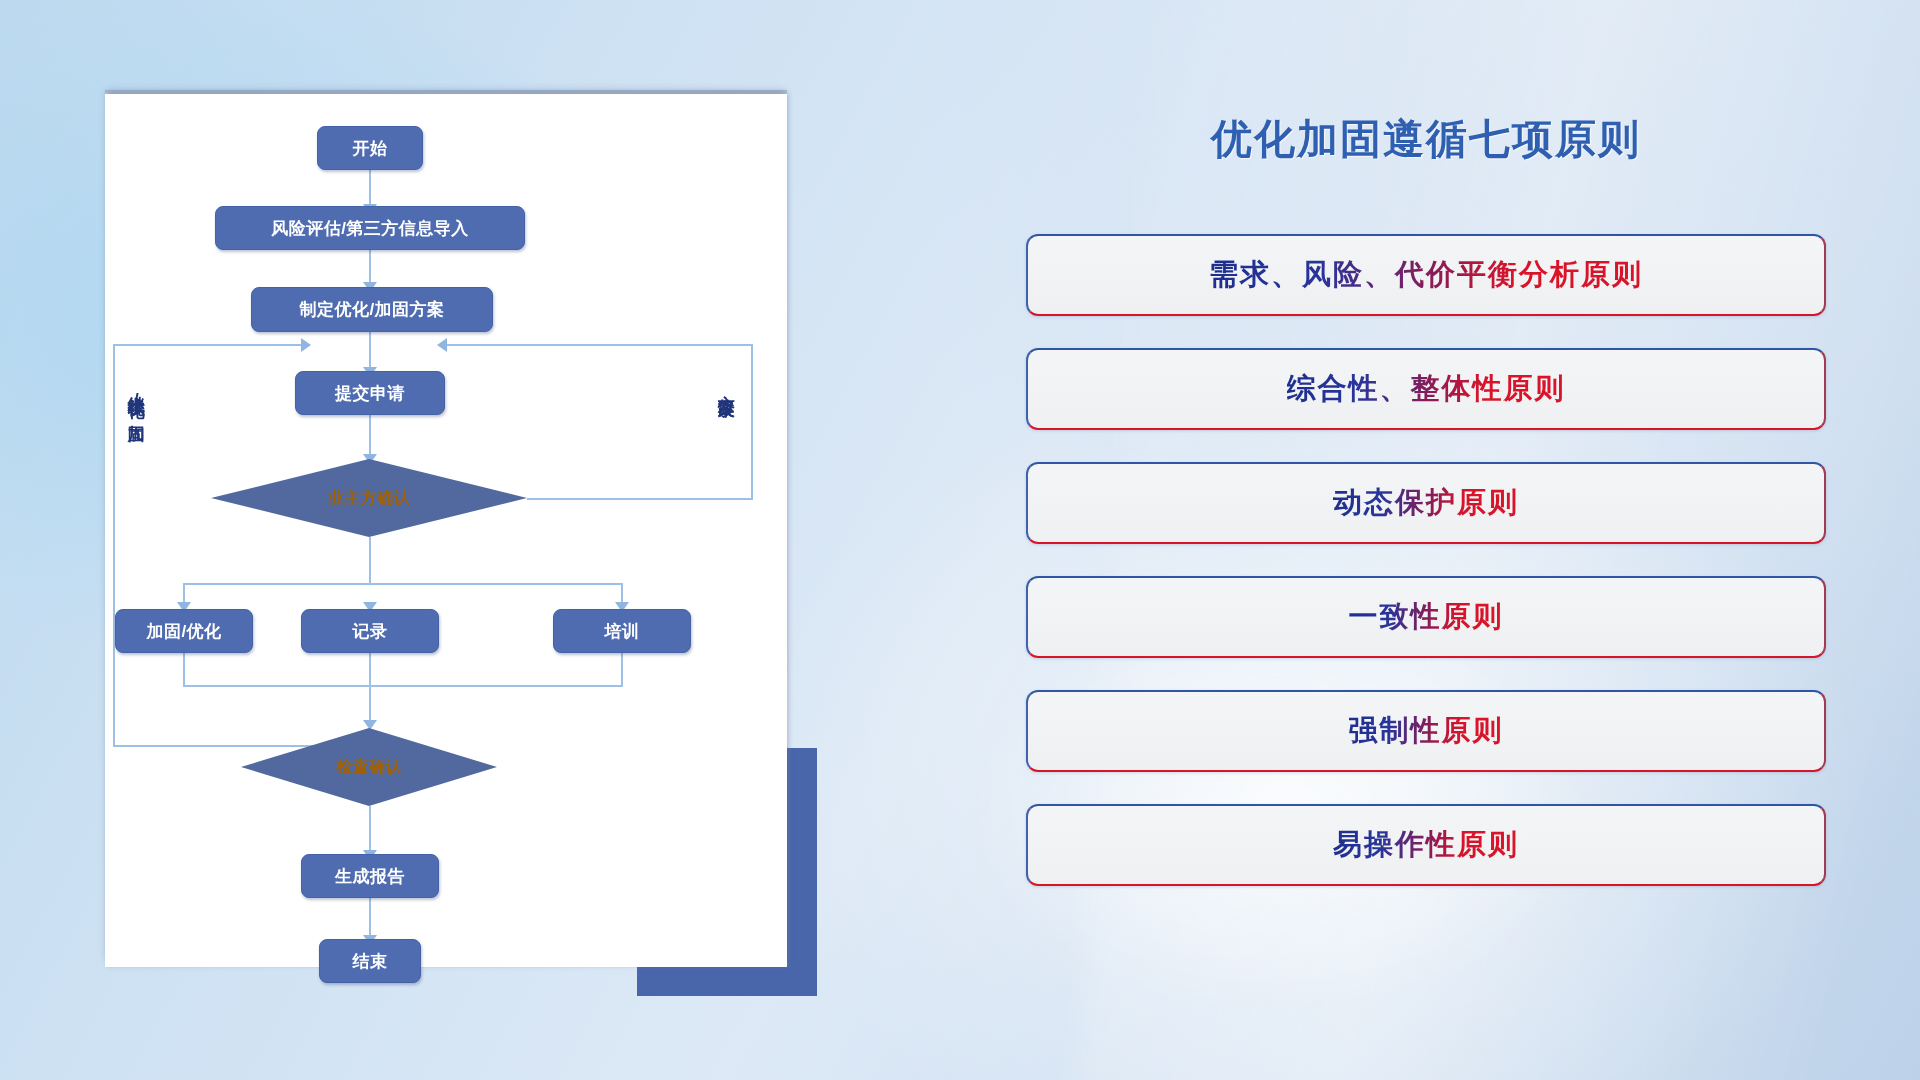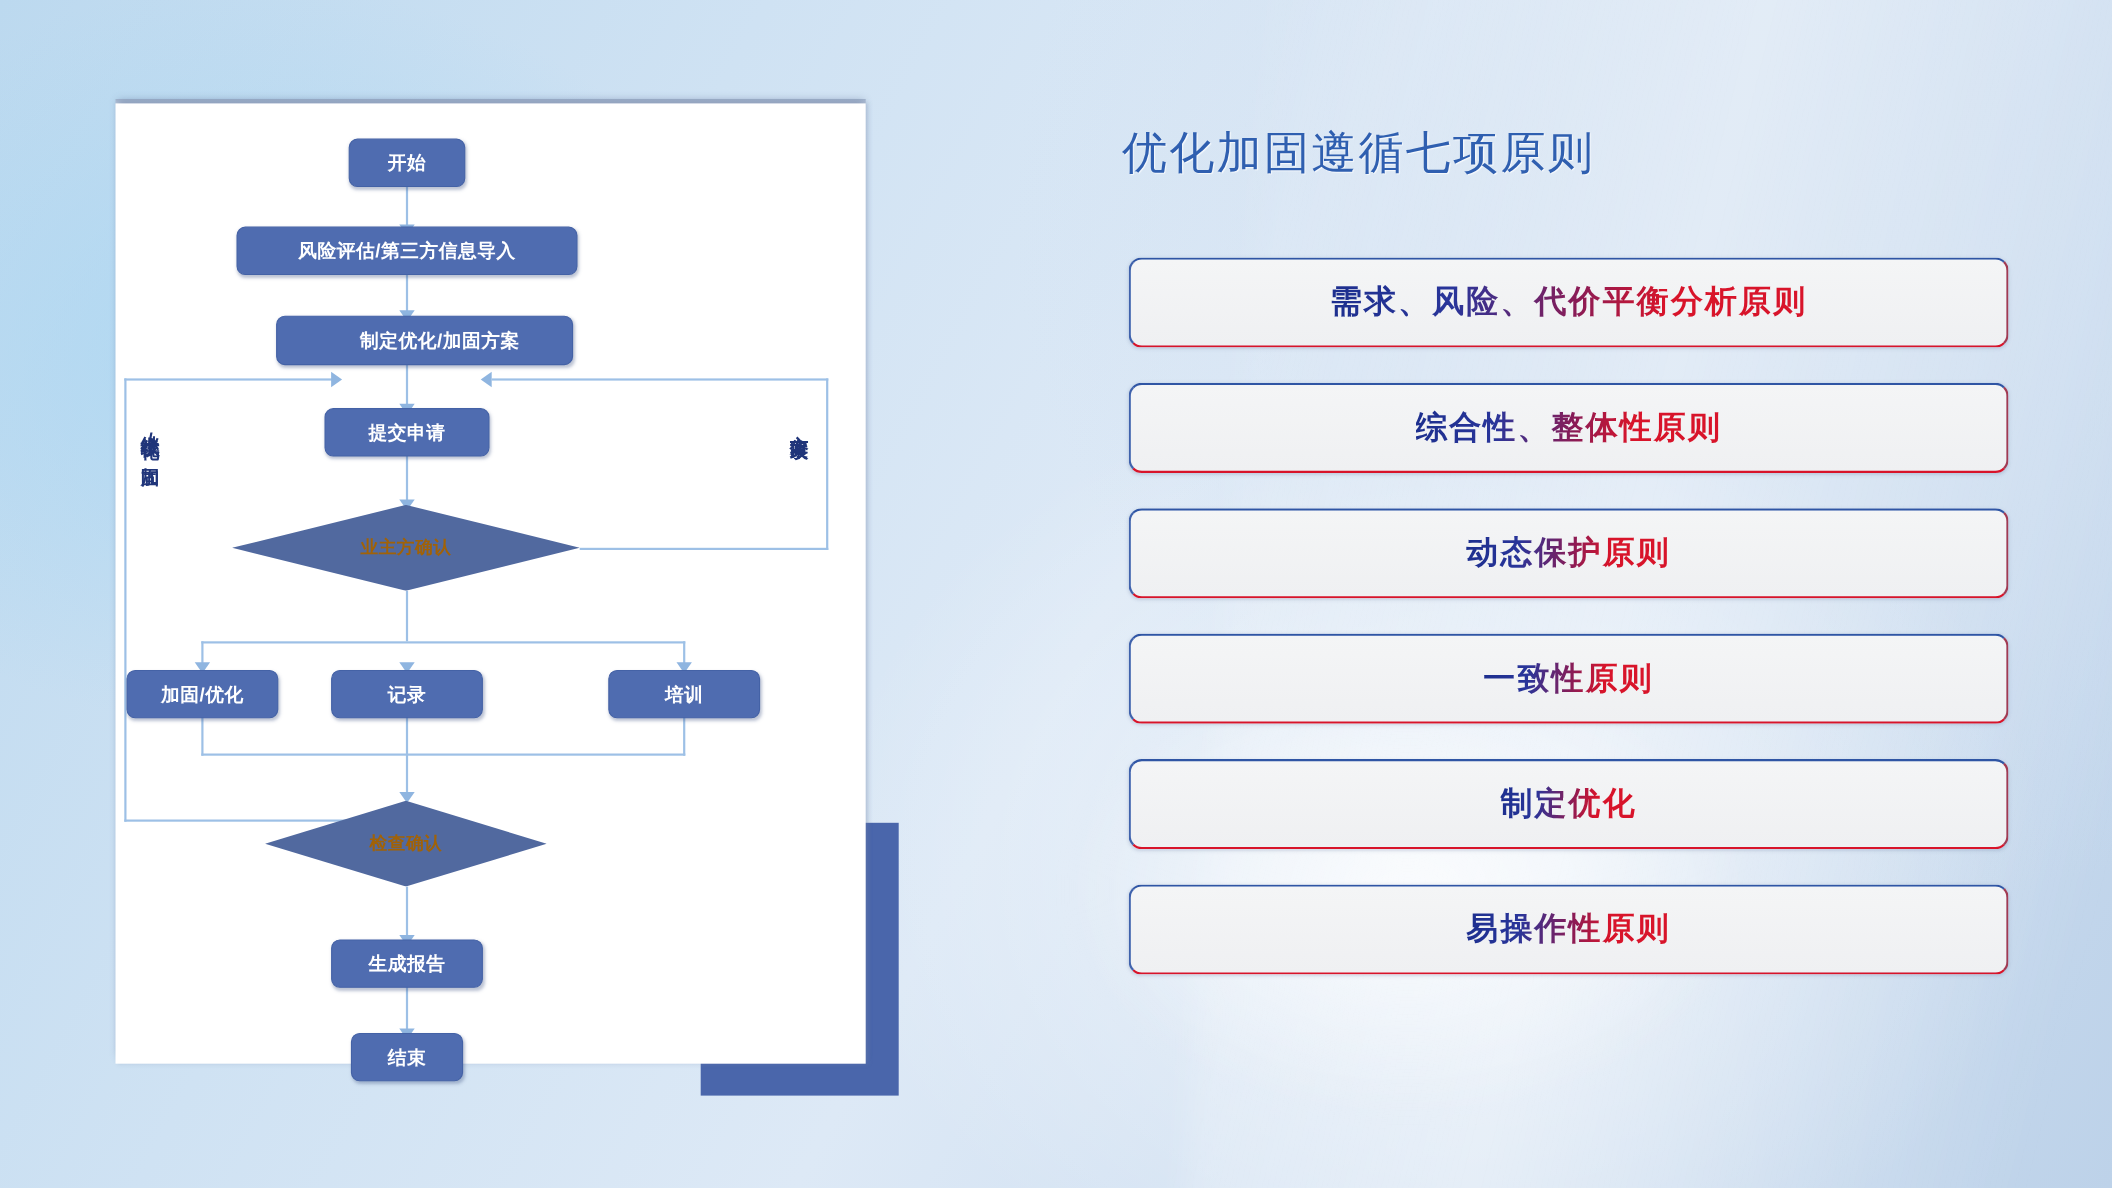--- a/index.html
+++ b/index.html
@@ -51,22 +51,22 @@
   .arrow{position:absolute;width:0;height:0;}
   .arrow-d{border-left:7px solid transparent;border-right:7px solid transparent;
       border-top:10px solid #8fb5e0;}
   .arrow-r{border-top:7px solid transparent;border-bottom:7px solid transparent;
       border-left:10px solid #8fb5e0;}
   .arrow-l{border-top:7px solid transparent;border-bottom:7px solid transparent;
       border-right:10px solid #8fb5e0;}
 
   
   .panel{position:absolute;left:1020px;top:96px;width:812px;height:900px;}
-  .panel-title{position:absolute;left:0;top:16px;width:812px;text-align:left;
-      color:#2f5fb0;font-size:41px;font-weight:normal;letter-spacing:2px;
+  .panel-title{position:absolute;left:0;top:16px;width:812px;text-align:center;
+      color:#2f5fb0;font-size:41px;font-weight:bold;letter-spacing:2px;
       text-shadow:1px 1px 1px rgba(255,255,255,.75);}
   .plist{position:absolute;left:6px;top:138px;width:800px;}
   .pitem{position:relative;height:78px;margin-bottom:32px;
       background:linear-gradient(180deg,#f4f5f6 0%,#eff0f2 100%);
       border-radius:12px;
       border-top:2.5px solid #2f55a4;
       border-left:2px solid #3f62ac;
       border-right:2px solid #a23a52;
       border-bottom:2.5px solid #d8142a;
       display:flex;align-items:center;justify-content:center;
@@ -130,21 +130,21 @@
     <div class="ln lnv" style="left:264px;top:712px;height:48px;"></div>
     <div class="arrow arrow-d" style="left:258px;top:756px;"></div>
 
     <div class="ln lnv" style="left:264px;top:801px;height:44px;"></div>
     <div class="arrow arrow-d" style="left:258px;top:841px;"></div>
 
     <div class="node" style="left:212px;top:32px;width:104px;height:42px;">开始</div>
 
     <div class="node" style="left:110px;top:112px;width:308px;height:42px;">风险评估/第三方信息导入</div>
 
-    <div class="node" style="left:146px;top:193px;width:240px;height:43px;padding-left:28px;">制定优化/加固方案</div>
+    <div class="node" style="left:146px;top:193px;width:240px;height:43px;">制定优化/加固方案</div>
 
     <div class="node" style="left:190px;top:277px;width:148px;height:42px;">提交申请</div>
 
     <div class="diamond" style="left:106px;top:365px;width:316px;height:78px;">
       <svg width="316" height="78" viewBox="0 0 316 78">
         <polygon points="158,0 316,39 158,78 0,39" fill="#51699f"></polygon>
       </svg>
       <span class="dlabel">业主方确认</span>
     </div>
 
@@ -175,19 +175,19 @@
     <div class="pitem">
       <span class="ptext">综合性、整体性原则</span>
     </div>
     <div class="pitem">
       <span class="ptext">动态保护原则</span>
     </div>
     <div class="pitem">
       <span class="ptext">一致性原则</span>
     </div>
     <div class="pitem">
-      <span class="ptext">制定优化</span>
+      <span class="ptext">强制性原则</span>
     </div>
     <div class="pitem">
       <span class="ptext">易操作性原则</span>
     </div>
   </div>
 </div>
 
 </body></html>

